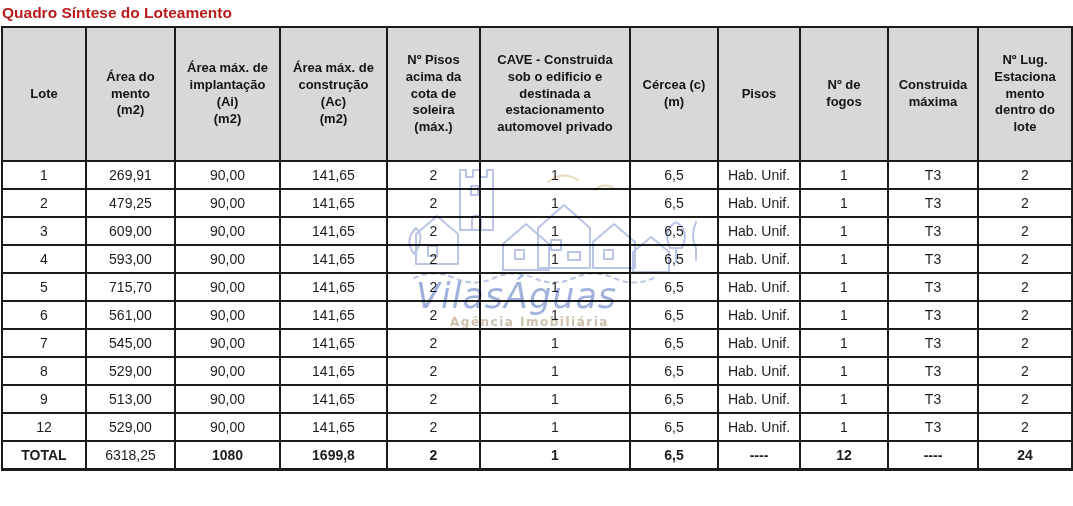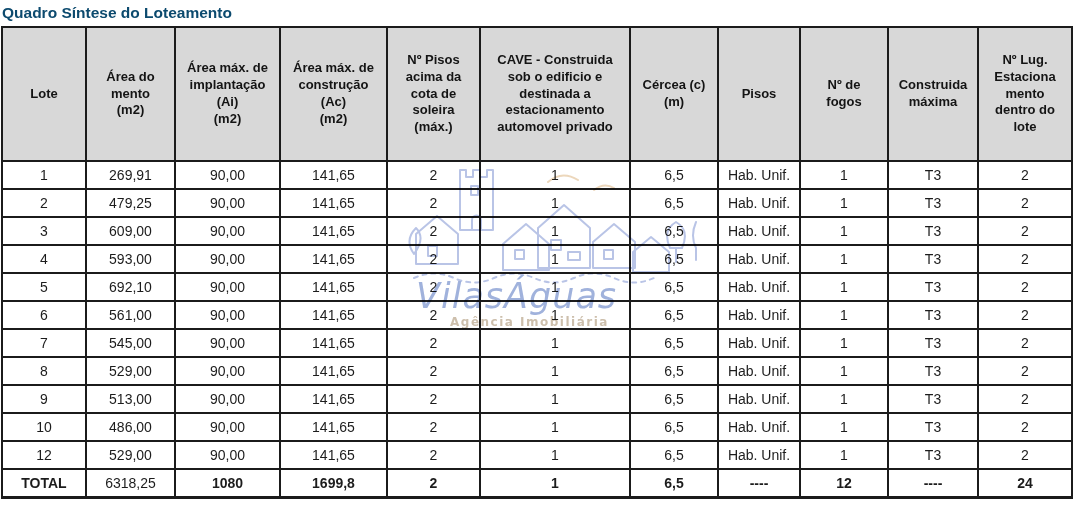--- a/index.html
+++ b/index.html
@@ -3,21 +3,21 @@
 <meta charset="utf-8">
 <style>
   html,body{margin:0;padding:0;}
   body{
     width:1073px;height:506px;position:relative;overflow:hidden;
     background:#ffffff;
     font-family:"Liberation Sans", sans-serif;
     -webkit-font-smoothing:antialiased;
   }
   .page-title{
-    font-size:15.5px;font-weight:bold;color:#0c4a6e;
+    font-size:15.5px;font-weight:bold;color:#b91c1c;
     margin:0;position:absolute;left:2px;top:4px;white-space:nowrap;
   }
   table.quadro{
     position:absolute;left:1px;top:26px;width:1070px;
     border-collapse:collapse;table-layout:fixed;
   }
   table.quadro th, table.quadro td{
     border:2px solid #1b1b1b;
     text-align:center;vertical-align:middle;
     padding:0 2px;overflow:hidden;
@@ -142,21 +142,21 @@
         <td>2</td>
         <td>1</td>
         <td>6,5</td>
         <td>Hab. Unif.</td>
         <td>1</td>
         <td>T3</td>
         <td>2</td>
       </tr>
       <tr>
         <td>5</td>
-        <td>692,10</td>
+        <td>715,70</td>
         <td>90,00</td>
         <td>141,65</td>
         <td>2</td>
         <td>1</td>
         <td>6,5</td>
         <td>Hab. Unif.</td>
         <td>1</td>
         <td>T3</td>
         <td>2</td>
       </tr>
@@ -195,33 +195,20 @@
         <td>1</td>
         <td>6,5</td>
         <td>Hab. Unif.</td>
         <td>1</td>
         <td>T3</td>
         <td>2</td>
       </tr>
       <tr>
         <td>9</td>
         <td>513,00</td>
-        <td>90,00</td>
-        <td>141,65</td>
-        <td>2</td>
-        <td>1</td>
-        <td>6,5</td>
-        <td>Hab. Unif.</td>
-        <td>1</td>
-        <td>T3</td>
-        <td>2</td>
-      </tr>
-      <tr>
-        <td>10</td>
-        <td>486,00</td>
         <td>90,00</td>
         <td>141,65</td>
         <td>2</td>
         <td>1</td>
         <td>6,5</td>
         <td>Hab. Unif.</td>
         <td>1</td>
         <td>T3</td>
         <td>2</td>
       </tr>

